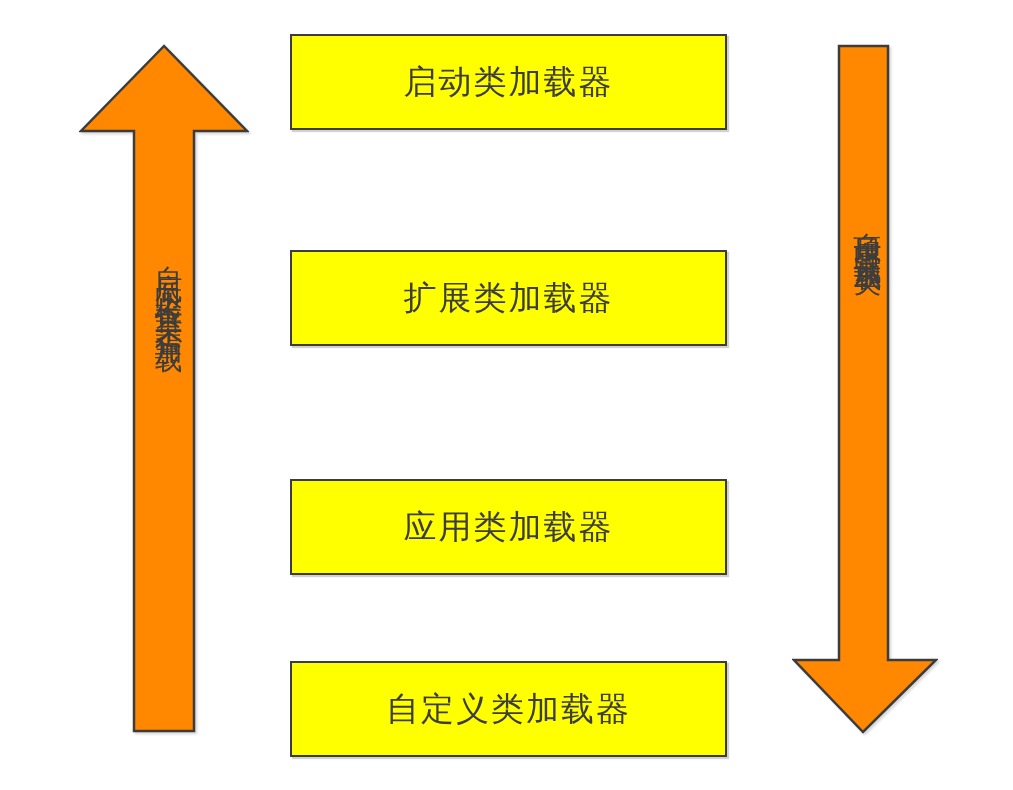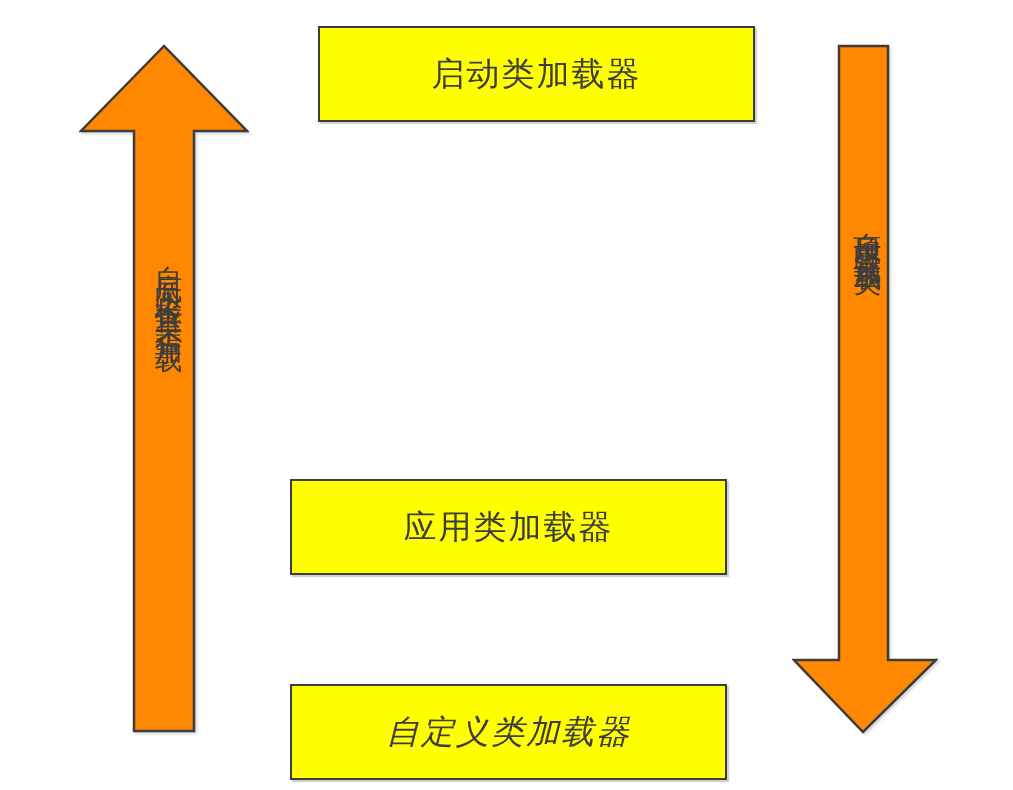--- a/index.html
+++ b/index.html
@@ -25,24 +25,24 @@
     display: flex;
     align-items: center;
     justify-content: center;
   }
   .box span {
     font-size: 33px;
     letter-spacing: 2px;
     color: var(--text, #3d3d3d);
     white-space: nowrap;
   }
-  .box1 { top: 26px; margin-left: 28px; }
+  .box1 { top: 34px; }
   .box2 { top: 250px; }
   .box3 { top: 479px; }
-  .box4 { top: 684px; font-style: italic; }
+  .box4 { top: 661px; }
   .arrow {
     position: absolute;
     filter: drop-shadow(2px 2px 1px rgba(0,0,0,0.15));
   }
   .arrow polygon {
     stroke: var(--stroke, #3c3c3c);
     stroke-width: 2.5;
     stroke-linejoin: miter;
   }
   .arrow-left  { left: 79px;  top: 44px; width: 170px; height: 690px; }
@@ -71,20 +71,23 @@
 
   <svg class="arrow arrow-right" viewBox="0 0 146 690" aria-hidden="true">
     <polygon points="47,2 96,2 96,616 144,616 71,688 2,616 47,616" fill="#ff8800"></polygon>
   </svg>
   <div class="vtext vtext-right">自顶向下尝试加载类</div>
 
   <div class="box box1">
     <span>启动类加载器</span>
   </div>
 
+  <div class="box box2">
+    <span>扩展类加载器</span>
+  </div>
 
   <div class="box box3">
     <span>应用类加载器</span>
   </div>
 
   <div class="box box4">
     <span>自定义类加载器</span>
   </div>
 
 </div>

